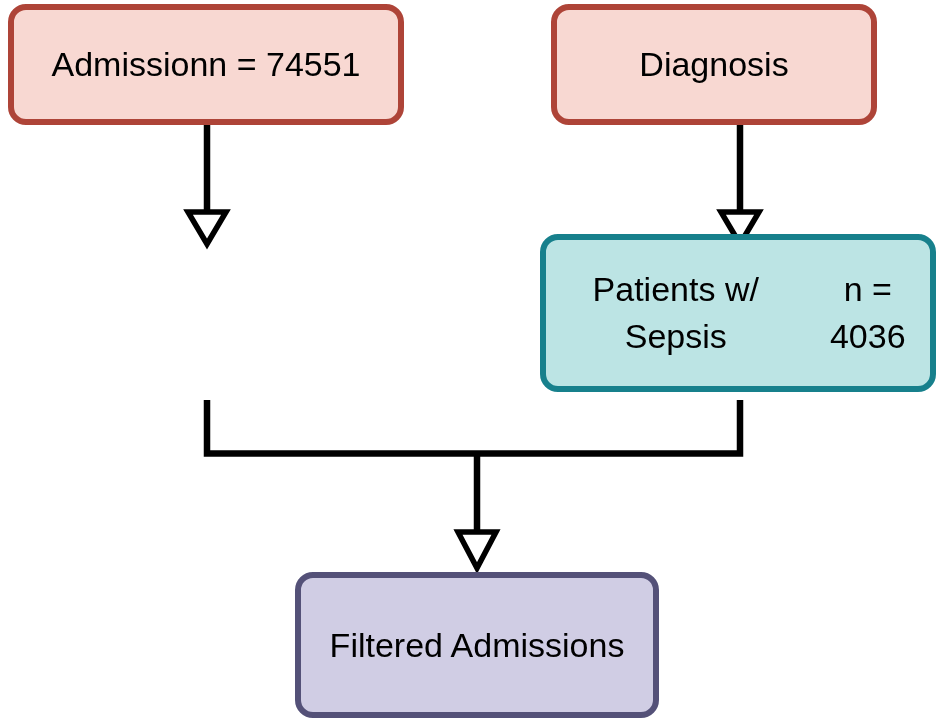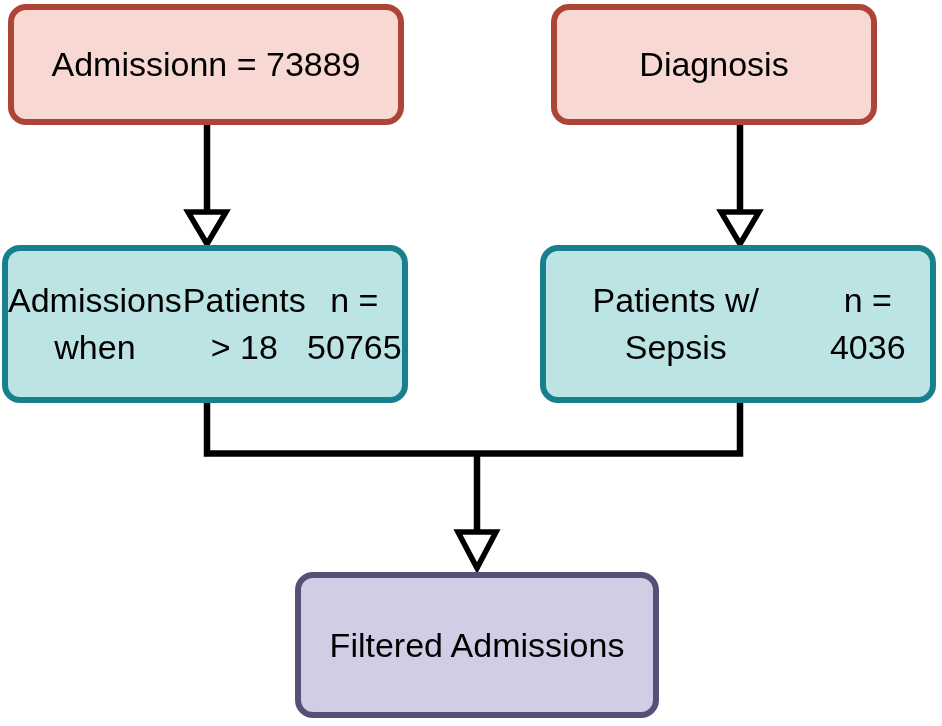--- a/index.html
+++ b/index.html
@@ -49,21 +49,21 @@
     line-height: 47px;
     z-index: 2;
   }
   .node.pink   { background: var(--pink-fill);   border-color: var(--pink-border); }
   .node.teal   { background: var(--teal-fill);   border-color: var(--teal-border); }
   .node.purple { background: var(--purple-fill); border-color: var(--purple-border); }
 
   .node-admission { left: 8px;   top: 4px;   width: 396px; height: 121px; }
   .node-diagnosis { left: 551px; top: 4px;   width: 326px; height: 121px; }
   .node-adult     { left: 2px;   top: 245px; width: 406px; height: 158px; }
-  .node-sepsis    { left: 540px; top: 245px; width: 396px; height: 158px; }
+  .node-sepsis    { left: 540px; top: 234px; width: 396px; height: 158px; }
   .node-filtered  { left: 295px; top: 572px; width: 364px; height: 146px; }
 
   .edge-line {
     stroke: var(--line-color);
     stroke-width: 6.5;
     fill: none;
   }
   .arrowhead {
     fill: #ffffff;
     stroke: var(--line-color);
@@ -90,32 +90,27 @@
 
     <g>
       <path class="edge-line" d="M 207 400 L 207 453.5 L 740 453.5 L 740 400"></path>
       <line class="edge-line" x1="477" y1="453.5" x2="477" y2="534"></line>
       <polygon class="arrowhead" points="458,532 496,532 477,568"></polygon>
     </g>
   </svg>
 
   <div class="node pink node-admission">
     <span>Admission</span>
-    <span>n = 73889</span>
+    <span>n = 74551</span>
   </div>
 
   <div class="node pink node-diagnosis">
     <span>Diagnosis</span>
   </div>
 
-  <div class="node teal node-adult">
-    <span>Admissions when</span>
-    <span>Patients &gt; 18</span>
-    <span>n = 50765</span>
-  </div>
 
   <div class="node teal node-sepsis">
     <span>Patients w/ Sepsis</span>
     <span>n = 4036</span>
   </div>
 
   <div class="node purple node-filtered">
     <span>Filtered Admissions</span>
   </div>
 

